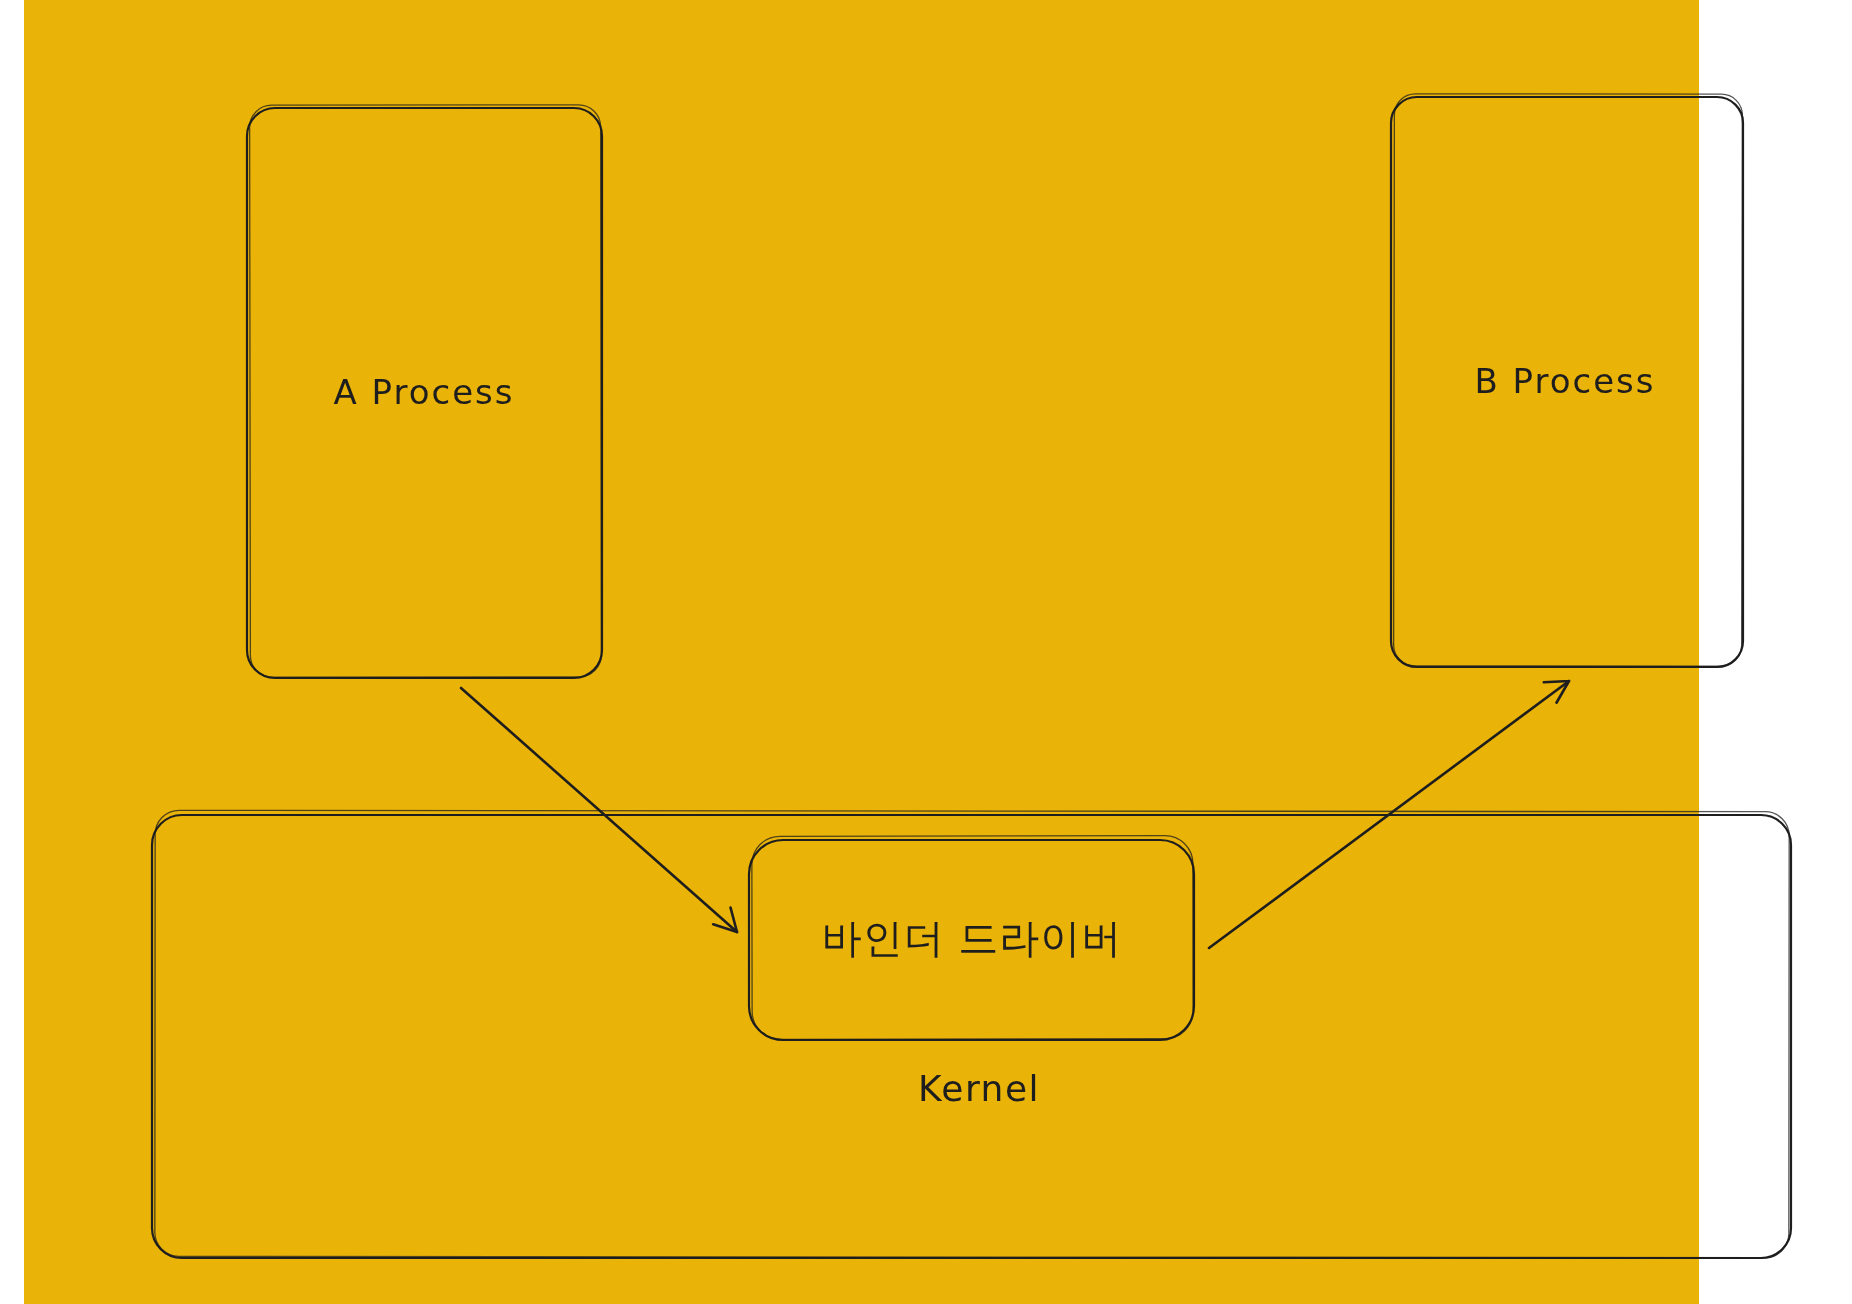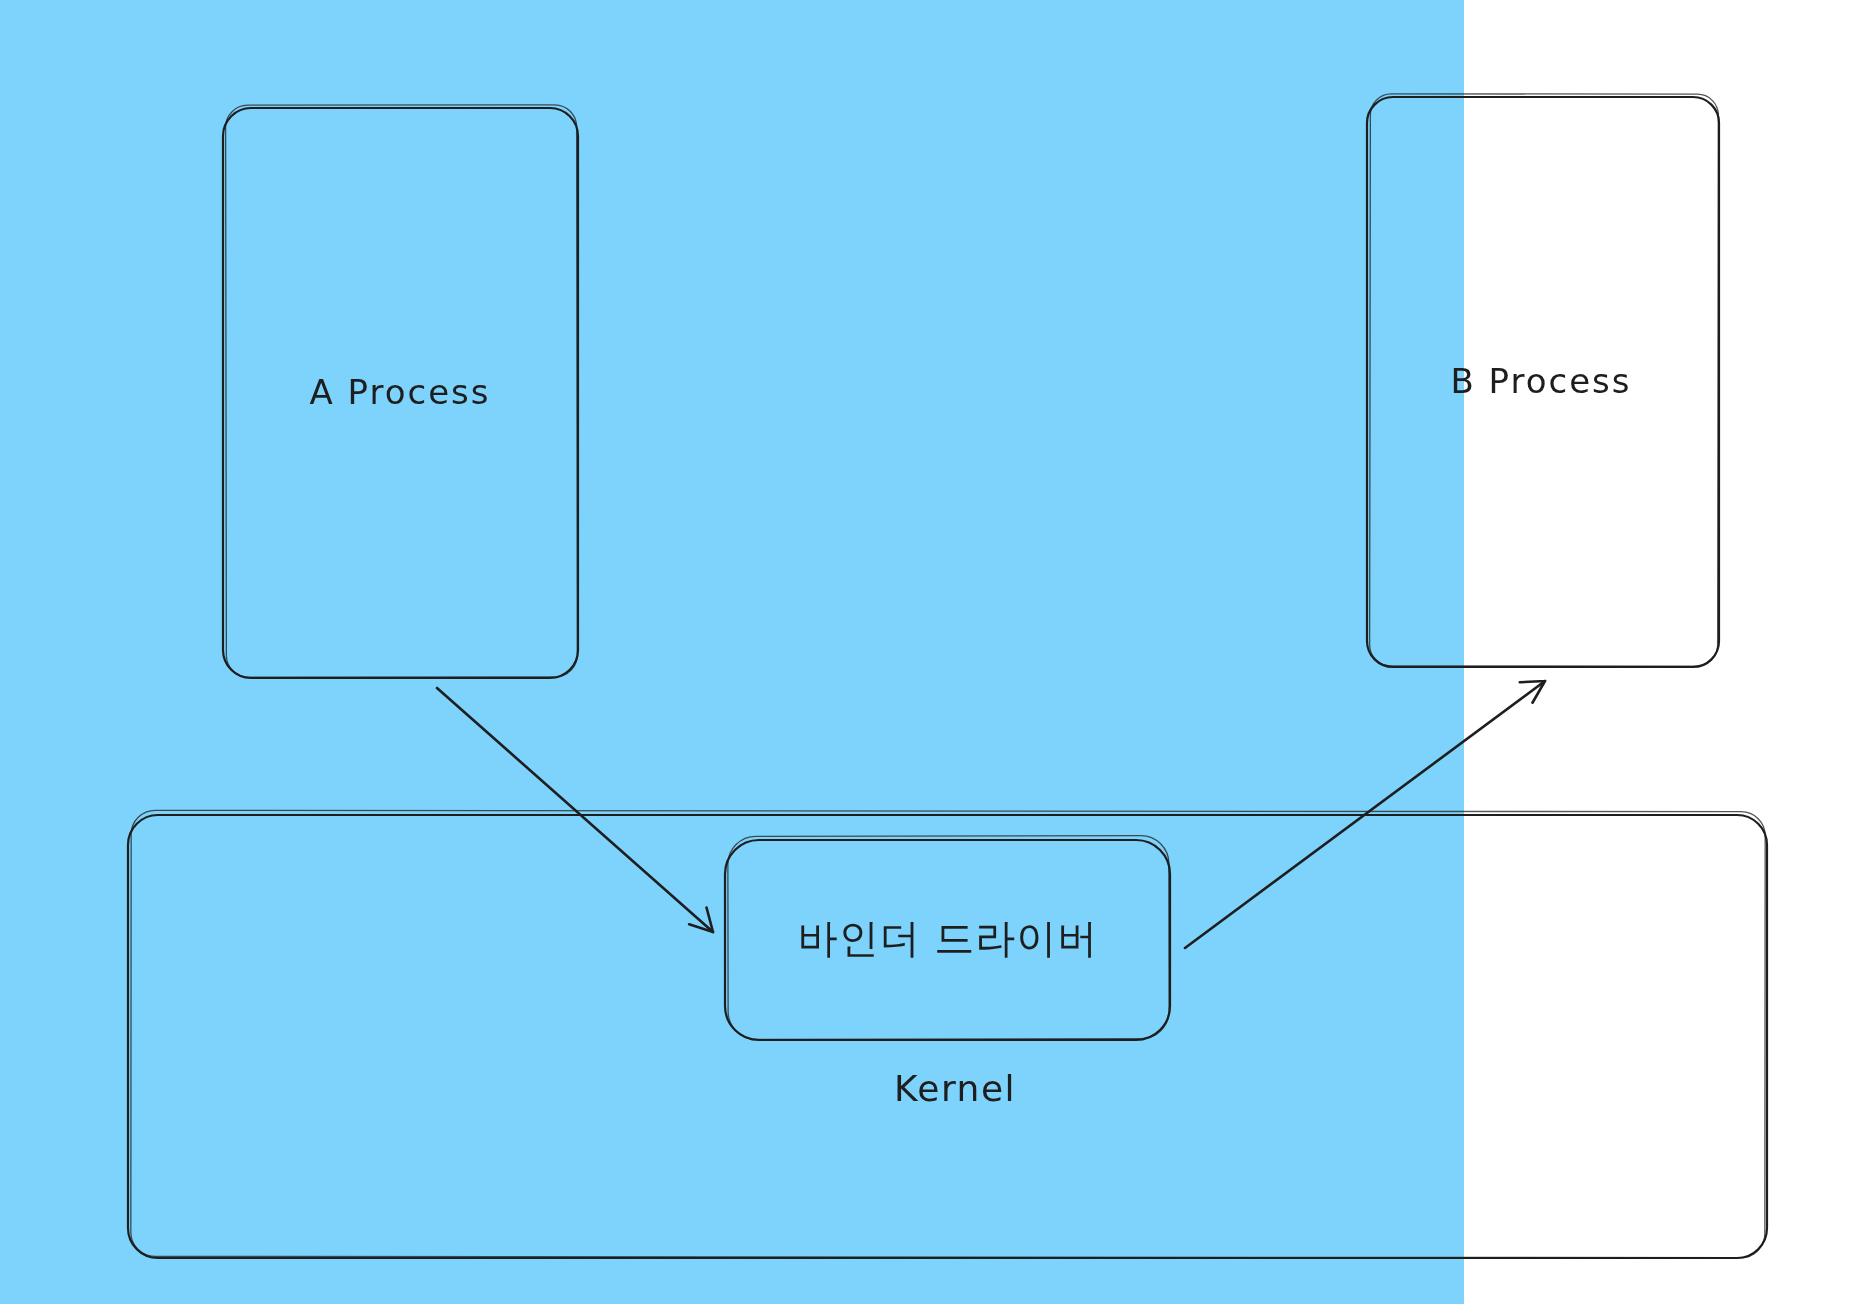--- a/index.html
+++ b/index.html
@@ -8,23 +8,24 @@
     background: #ffffff;
   }
   body {
     width: 1852px;
     height: 1304px;
     overflow: hidden;
     font-family: "DejaVu Sans", sans-serif;
   }
   .canvas {
     position: relative;
-    width: 1464px;
+    width: 1675px;
     height: 1304px;
-    background: #7dd3fc;
+    background: #eab308;
+    margin-left: 24px;
   }
   svg { position: absolute; left: 0; top: 0; }
 
   .shape {
     fill: none;
     stroke: #1e1e1e;
     stroke-width: 2.2;
   }
   .shape-echo {
     fill: none;

